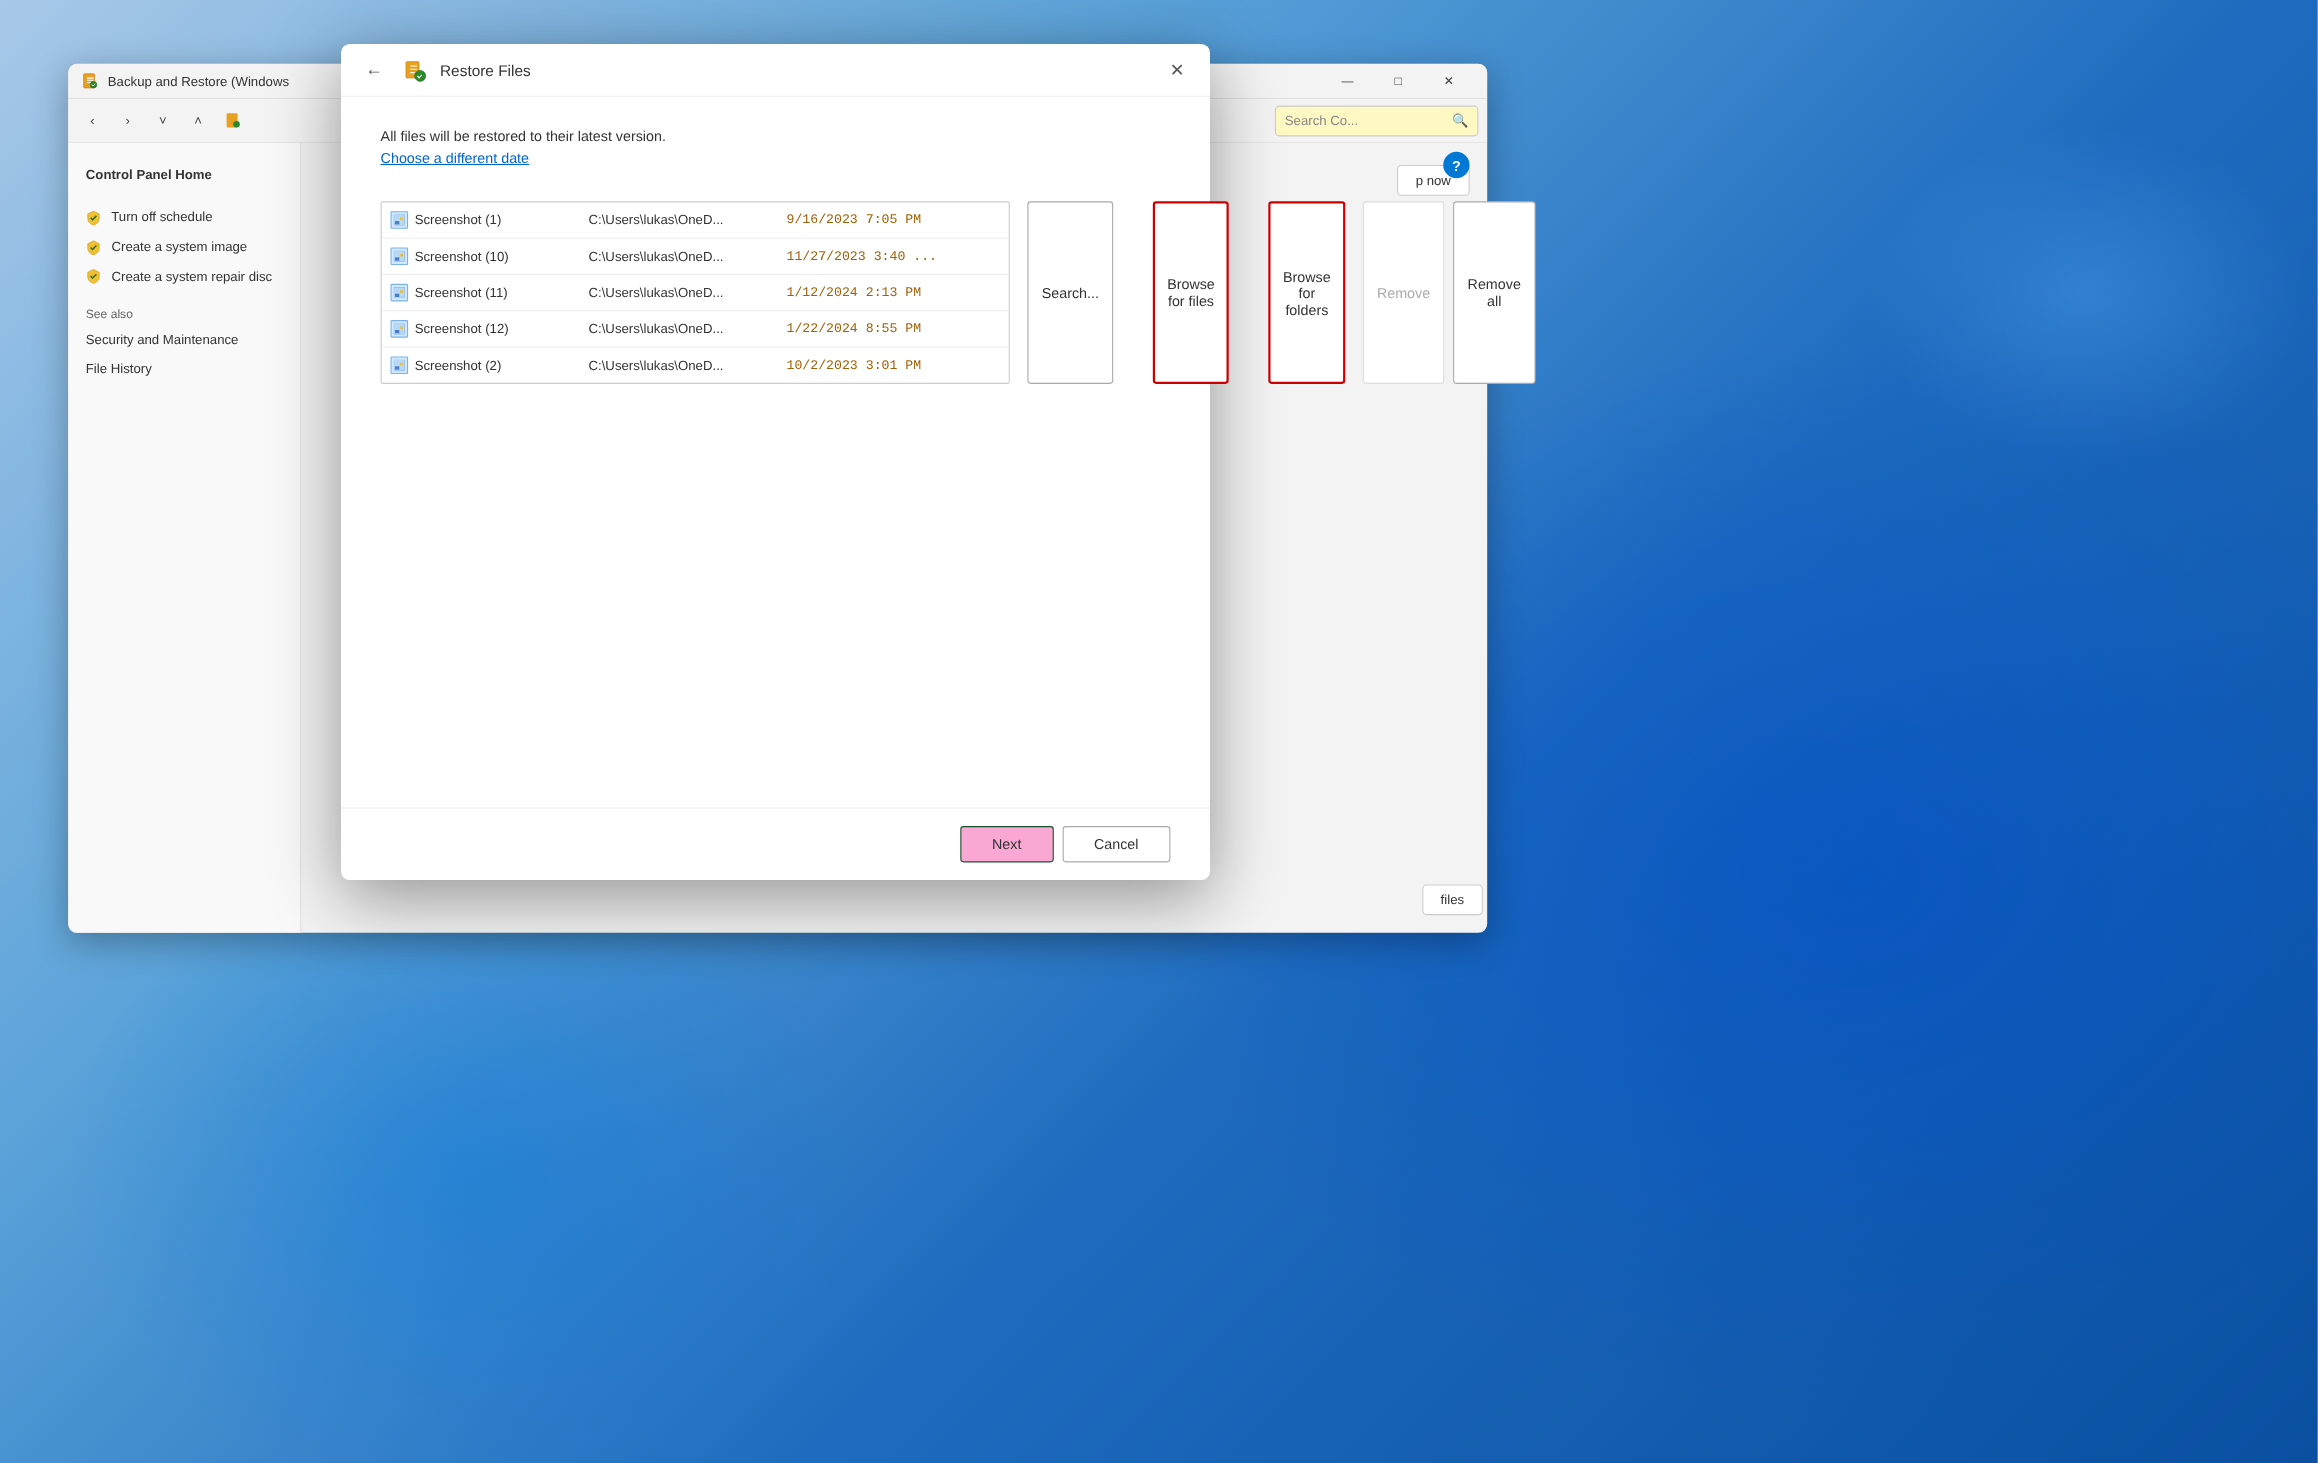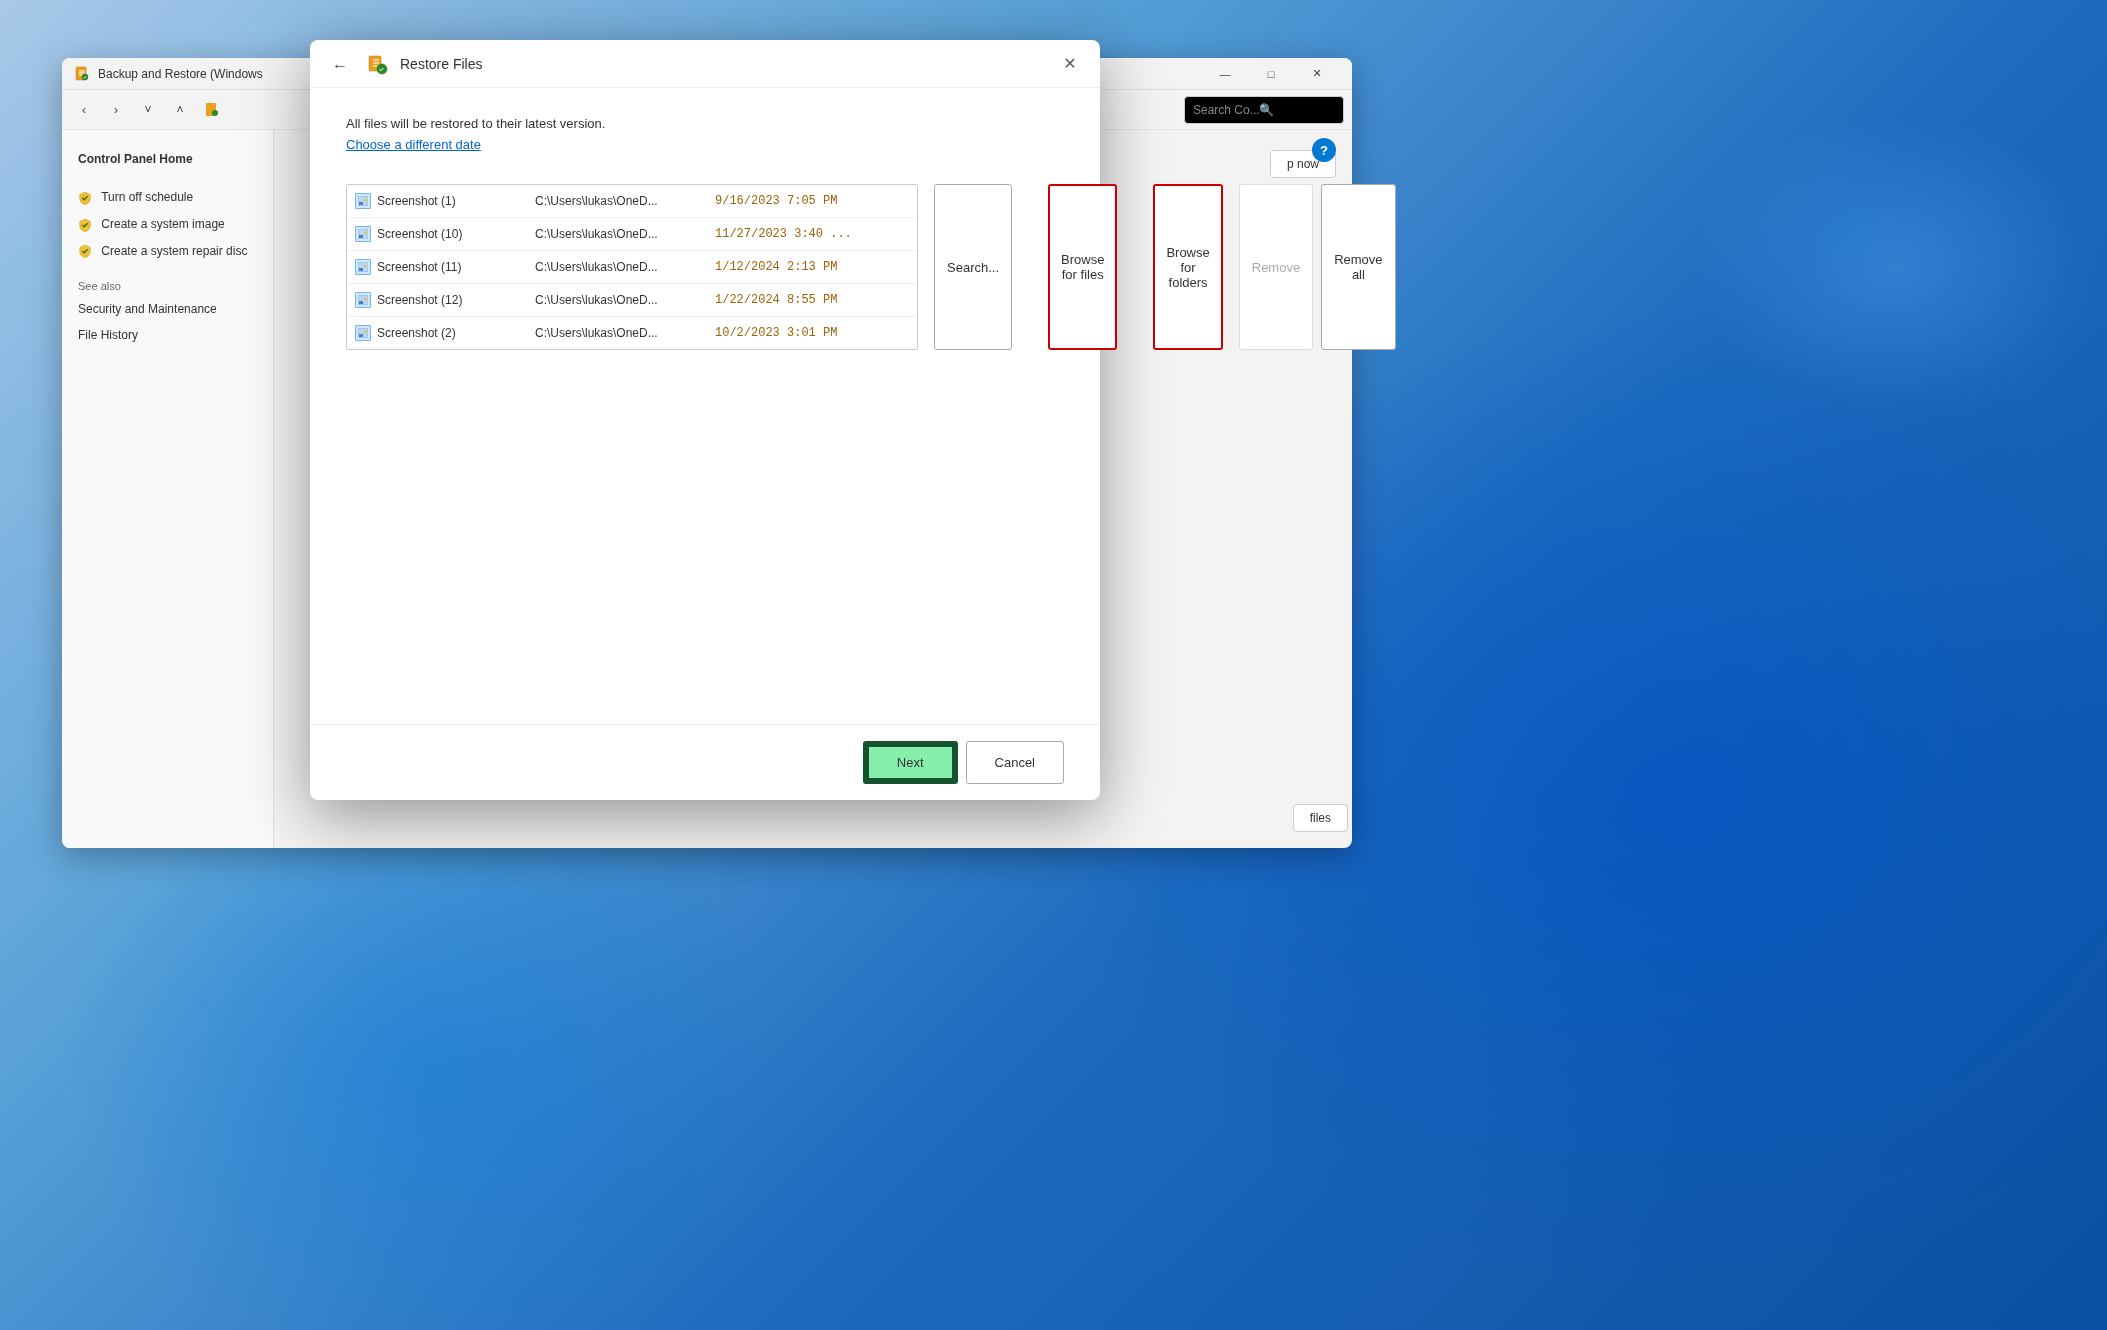--- a/index.html
+++ b/index.html
@@ -89,29 +89,30 @@
       border-radius: 4px;
       cursor: pointer;
       display: flex;
       align-items: center;
       justify-content: center;
       font-size: 12px;
       color: #444;
     }
 
     .search-bar-bg {
-      width: 160px;
+      width: 185px;
       height: 28px;
       border: 1px solid #ccc;
       border-radius: 4px;
       padding: 0 8px;
       font-size: 12px;
-      background: #000000;
-      display: flex;
-      align-items: center;
+      background: #fef9c3;
+      display: flex;
+      align-items: center;
+      justify-content: space-between;
       color: #888;
     }
 
     .bg-window-content {
       display: flex;
       height: calc(100% - 72px);
     }
 
     .bg-sidebar {
       width: 212px;
@@ -402,22 +403,22 @@
     }
 
     .footer-btn {
       padding: 8px 28px;
       border-radius: 3px;
       font-size: 13px;
       cursor: pointer;
     }
 
     .footer-btn.next {
-      background: #86efac;
-      border: 6px solid #14532d;
+      background: #f9a8d4;
+      border: 1px solid #14532d;
       color: #333;
     }
 
     .footer-btn.cancel {
       background: white;
       border: 1px solid #aaa;
       color: #333;
     }
   </style>
 </head>

